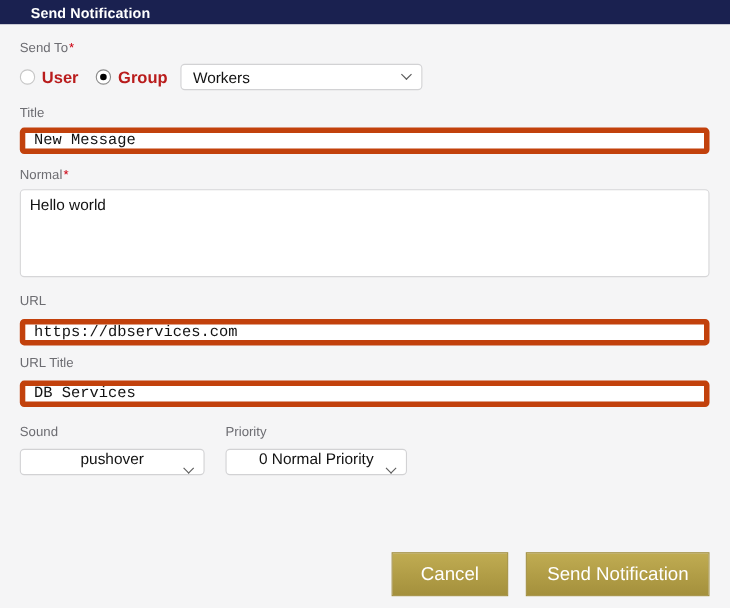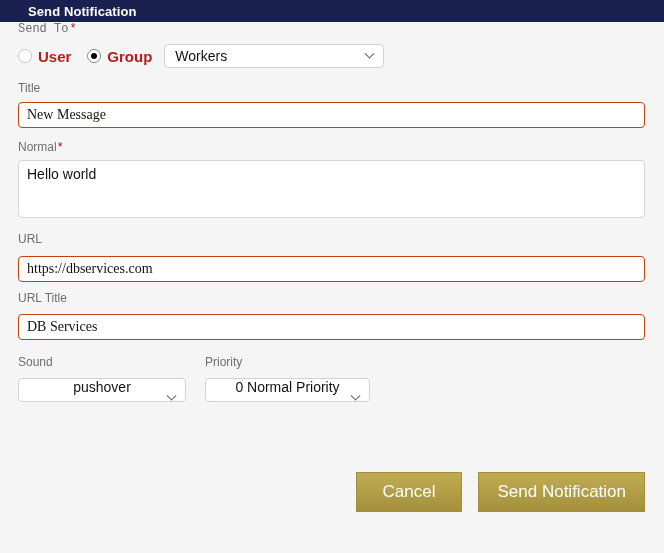--- a/index.html
+++ b/index.html
@@ -29,21 +29,21 @@
   
   .content { padding: 0 19px 0 18px; }
 
   .field-label {
     color: #6d6d72;
     font-size: 12px;
     line-height: 14px;
   }
   .req { color: #cc0011; font-size: 12px; margin-left: 1px; }
 
-  .lbl-sendto   { margin: 0 0 8px; font-family: Liberation Mono, monospace; }
+  .lbl-sendto   { margin: 14px 0 8px; }
   .lbl-title    { margin: 13px 0 7px; }
   .lbl-message  { margin: 12px 0 6px; }
   .lbl-url      { margin: 14px 0 10px; }
   .lbl-urltitle { margin: 9px 0 9px; }
 
   
   .radio-row { display: flex; align-items: center; }
   .radio-option { display: flex; align-items: center; cursor: default; }
   .radio-option.group { margin-left: 16px; }
   .radio {
@@ -90,31 +90,31 @@
     border-bottom: 1.5px solid #5a5a5a;
     transform: rotate(45deg) translate(-2px, -2px);
     flex: 0 0 auto;
   }
 
   
   .text-input {
     width: 100%;
     height: 24px;
     background: #ffffff;
-    border: 1px solid #c2410c;
+    border: 5px solid #c2410c;
     border-radius: 4px;
-    padding: 12px 8px;
+    padding: 2px 8px;
     font-size: 14px;
     color: #121212;
-    font-family: Liberation Serif, serif;
+    font-family: Liberation Mono, monospace;
     display: block;
   }
   .textarea {
     width: 100%;
-    height: 58px;
+    height: 80px;
     background: #ffffff;
     border: 1px solid #d6d6d8;
     border-radius: 4px;
     padding: 5px 8px;
     font-size: 14px;
     color: #121212;
     font-family: "Liberation Sans", sans-serif;
     resize: none;
     display: block;
   }

